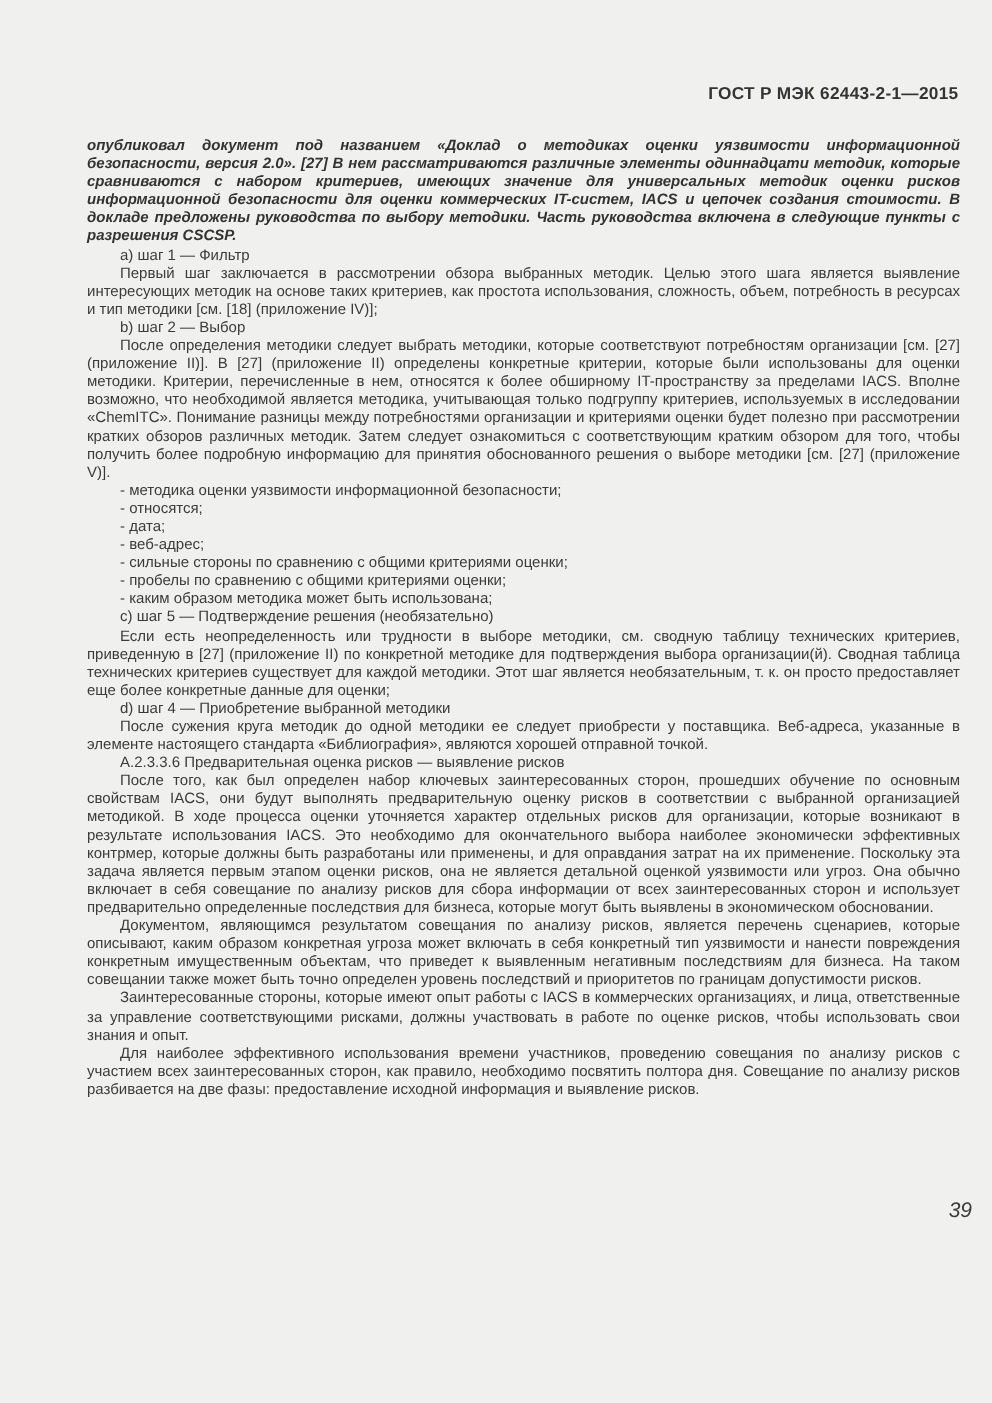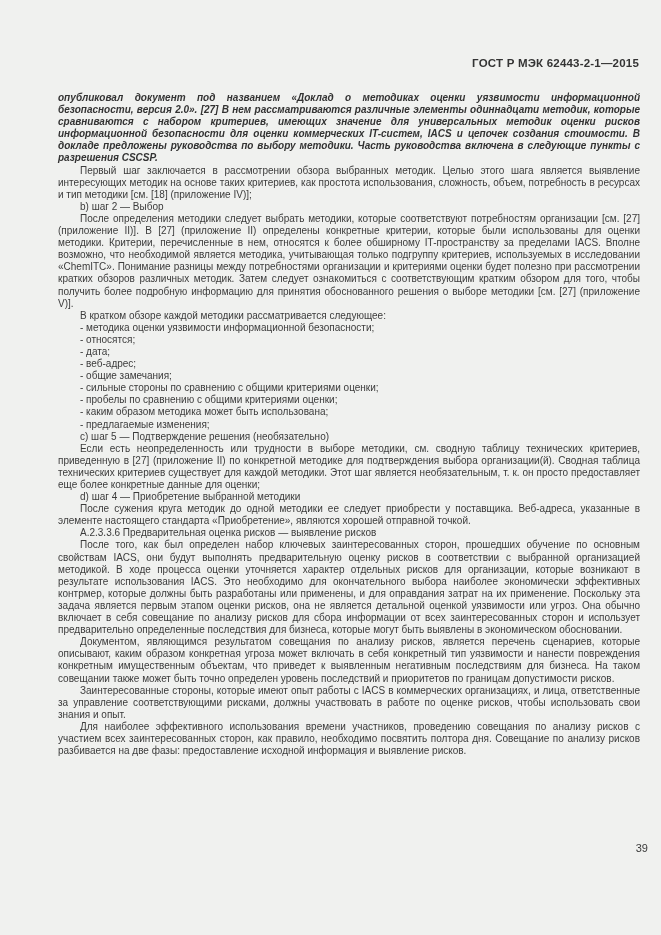--- a/index.html
+++ b/index.html
@@ -34,51 +34,50 @@
   }
   .content p { margin: 0; text-indent: 22px; }
   .intro {
     font-style: italic;
     font-weight: bold;
     text-indent: 0 !important;
     color: #333333;
   }
   .page-number {
     position: absolute;
-    top: 842px;
+    top: 798px;
     right: 13px;
-    font-size: 11px;
+    font-size: 14px;
     color: #3b3b3b;
+    font-style: italic;
   }
 </style>
 </head>
 <body>
 
 <div class="page">
   <div class="doc-header">ГОСТ Р МЭК 62443-2-1—2015</div>
 
   <div class="content">
     <p class="intro">опубликовал документ под названием «Доклад о методиках оценки уязвимости информационной безопасности, версия 2.0». [27] В нем рассматриваются различные элементы одиннадцати методик, которые сравниваются с набором критериев, имеющих значение для универсальных методик оценки рисков информационной безопасности для оценки коммерческих IT-систем, IACS и цепочек создания стоимости. В докладе предложены руководства по выбору методики. Часть руководства включена в следующие пункты с разрешения CSCSP.</p>
+    <p class="step">a) шаг 1 — Фильтр</p>
     <p class="para">Первый шаг заключается в рассмотрении обзора выбранных методик. Целью этого шага является выявление интересующих методик на основе таких критериев, как простота использования, сложность, объем, потребность в ресурсах и тип методики [см. [18] (приложение IV)];</p>
     <p class="step">b) шаг 2 — Выбор</p>
     <p class="para">После определения методики следует выбрать методики, которые соответствуют потребностям организации [см. [27] (приложение II)]. В [27] (приложение II) определены конкретные критерии, которые были использованы для оценки методики. Критерии, перечисленные в нем, относятся к более обширному IT-пространству за пределами IACS. Вполне возможно, что необходимой является методика, учитывающая только подгруппу критериев, используемых в исследовании «ChemITC». Понимание разницы между потребностями организации и критериями оценки будет полезно при рассмотрении кратких обзоров различных методик. Затем следует ознакомиться с соответствующим кратким обзором для того, чтобы получить более подробную информацию для принятия обоснованного решения о выборе методики [см. [27] (приложение V)].</p>
-    <p class="para">В кратком обзоре каждой методики рассматривается следующее:</p>
     <p class="list">- методика оценки уязвимости информационной безопасности;</p>
     <p class="list">- относятся;</p>
     <p class="list">- дата;</p>
     <p class="list">- веб-адрес;</p>
-    <p class="list">- общие замечания;</p>
     <p class="list">- сильные стороны по сравнению с общими критериями оценки;</p>
     <p class="list">- пробелы по сравнению с общими критериями оценки;</p>
     <p class="list">- каким образом методика может быть использована;</p>
-    <p class="list">- предлагаемые изменения;</p>
     <p class="step">c) шаг 5 — Подтверждение решения (необязательно)</p>
     <p class="para">Если есть неопределенность или трудности в выборе методики, см. сводную таблицу технических критериев, приведенную в [27] (приложение II) по конкретной методике для подтверждения выбора организации(й). Сводная таблица технических критериев существует для каждой методики. Этот шаг является необязательным, т. к. он просто предоставляет еще более конкретные данные для оценки;</p>
     <p class="step">d) шаг 4 — Приобретение выбранной методики</p>
-    <p class="para">После сужения круга методик до одной методики ее следует приобрести у поставщика. Веб-адреса, указанные в элементе настоящего стандарта «Приобретение», являются хорошей отправной точкой.</p>
+    <p class="para">После сужения круга методик до одной методики ее следует приобрести у поставщика. Веб-адреса, указанные в элементе настоящего стандарта «Библиография», являются хорошей отправной точкой.</p>
     <p class="section">А.2.3.3.6 Предварительная оценка рисков — выявление рисков</p>
     <p class="para">После того, как был определен набор ключевых заинтересованных сторон, прошедших обучение по основным свойствам IACS, они будут выполнять предварительную оценку рисков в соответствии с выбранной организацией методикой. В ходе процесса оценки уточняется характер отдельных рисков для организации, которые возникают в результате использования IACS. Это необходимо для окончательного выбора наиболее экономически эффективных контрмер, которые должны быть разработаны или применены, и для оправдания затрат на их применение. Поскольку эта задача является первым этапом оценки рисков, она не является детальной оценкой уязвимости или угроз. Она обычно включает в себя совещание по анализу рисков для сбора информации от всех заинтересованных сторон и использует предварительно определенные последствия для бизнеса, которые могут быть выявлены в экономическом обосновании.</p>
     <p class="para">Документом, являющимся результатом совещания по анализу рисков, является перечень сценариев, которые описывают, каким образом конкретная угроза может включать в себя конкретный тип уязвимости и нанести повреждения конкретным имущественным объектам, что приведет к выявленным негативным последствиям для бизнеса. На таком совещании также может быть точно определен уровень последствий и приоритетов по границам допустимости рисков.</p>
     <p class="para">Заинтересованные стороны, которые имеют опыт работы с IACS в коммерческих организациях, и лица, ответственные за управление соответствующими рисками, должны участвовать в работе по оценке рисков, чтобы использовать свои знания и опыт.</p>
     <p class="para">Для наиболее эффективного использования времени участников, проведению совещания по анализу рисков с участием всех заинтересованных сторон, как правило, необходимо посвятить полтора дня. Совещание по анализу рисков разбивается на две фазы: предоставление исходной информация и выявление рисков.</p>
   </div>
 
   <div class="page-number">39</div>
 </div>
 

